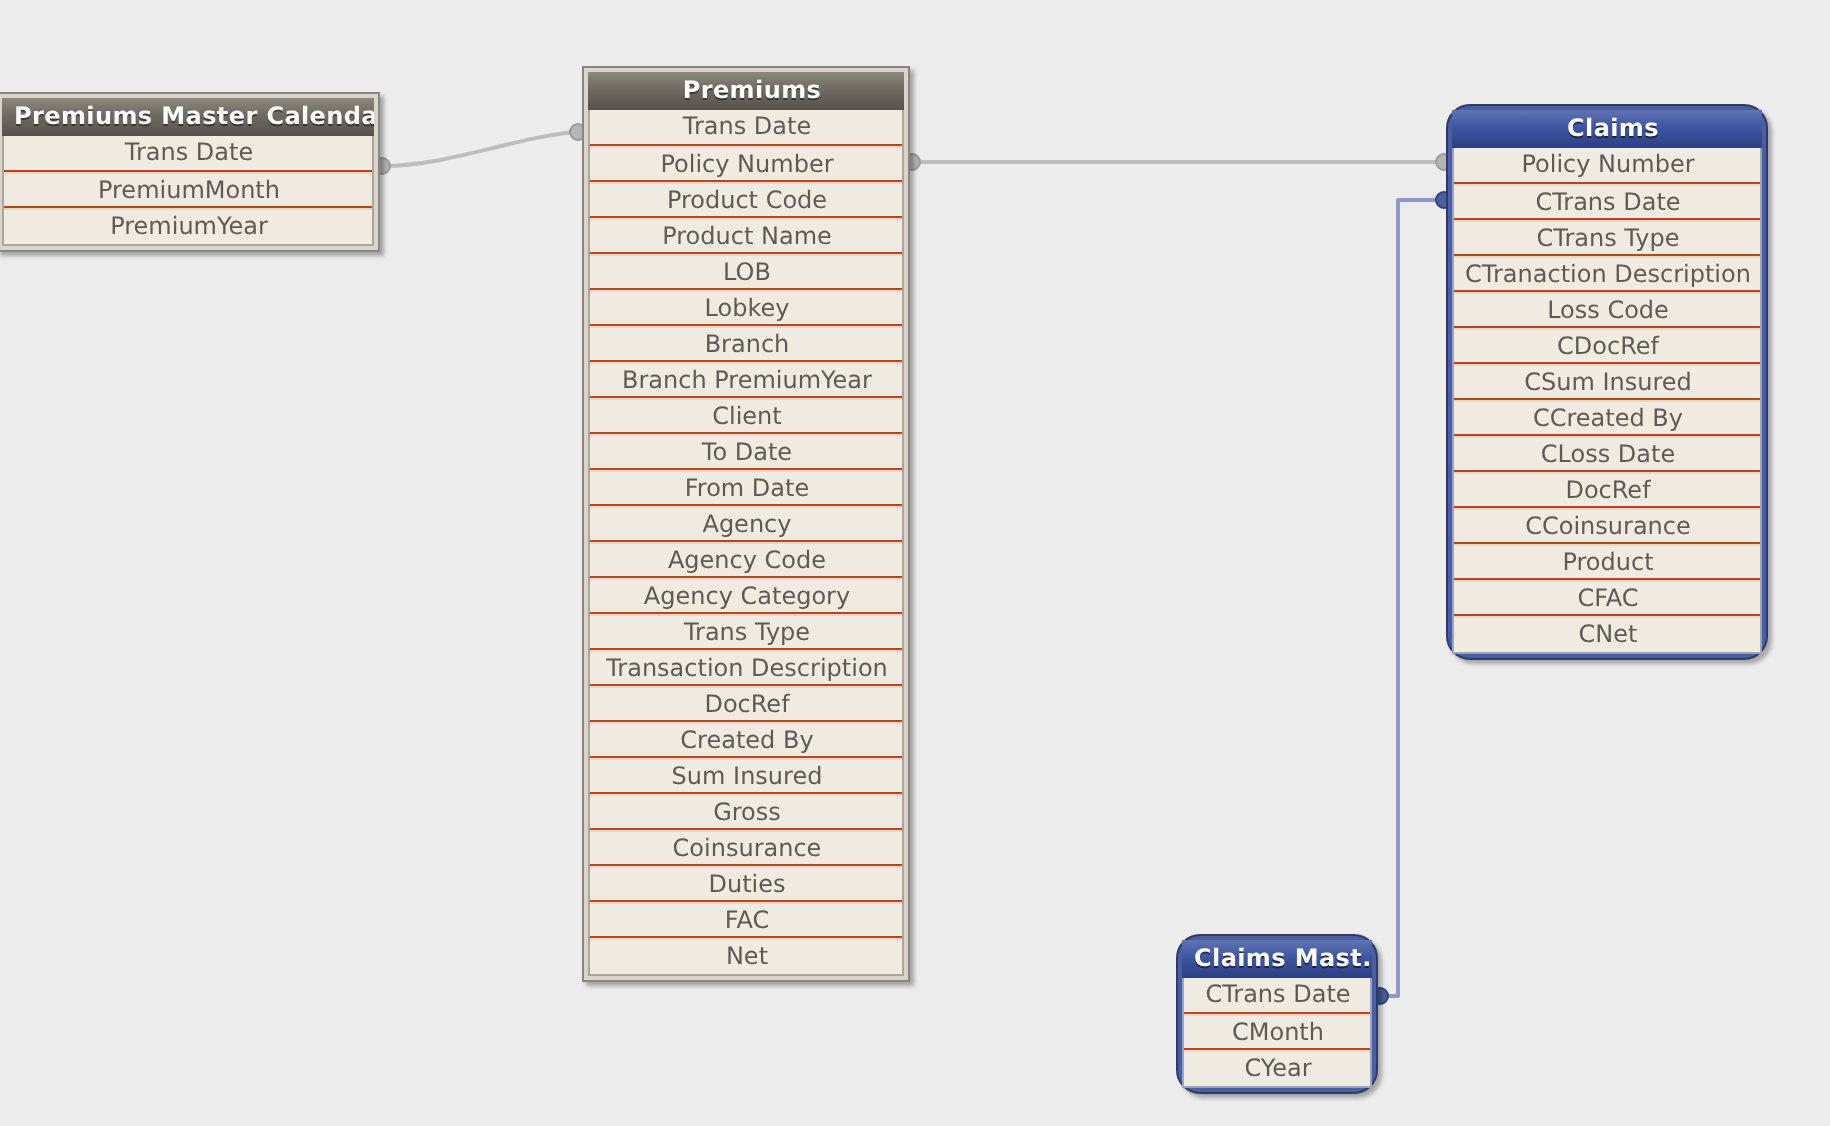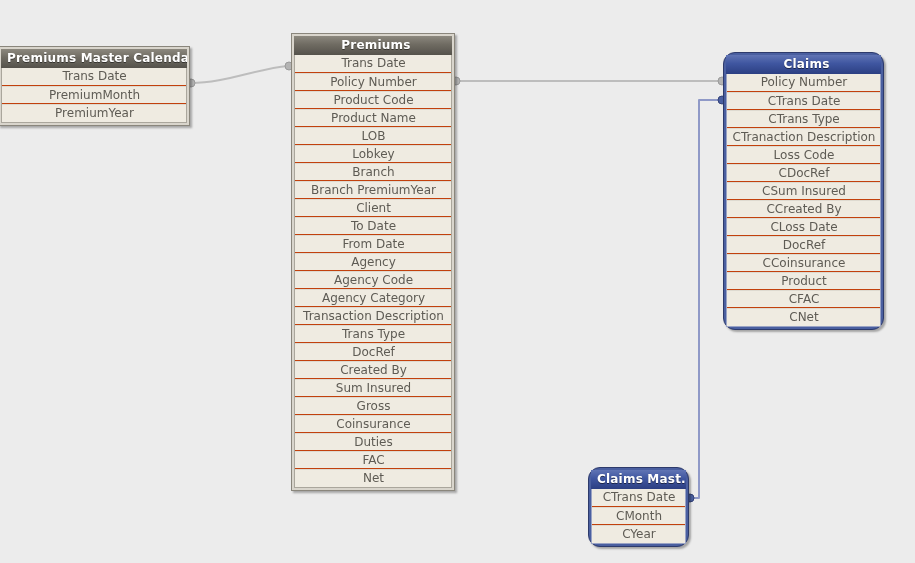--- a/index.html
+++ b/index.html
@@ -131,22 +131,22 @@
       <div class="field-row">LOB</div>
       <div class="field-row">Lobkey</div>
       <div class="field-row">Branch</div>
       <div class="field-row">Branch PremiumYear</div>
       <div class="field-row">Client</div>
       <div class="field-row">To Date</div>
       <div class="field-row">From Date</div>
       <div class="field-row">Agency</div>
       <div class="field-row">Agency Code</div>
       <div class="field-row">Agency Category</div>
+      <div class="field-row">Trans Type</div>
       <div class="field-row">Transaction Description</div>
-      <div class="field-row">Trans Type</div>
       <div class="field-row">DocRef</div>
       <div class="field-row">Created By</div>
       <div class="field-row">Sum Insured</div>
       <div class="field-row">Gross</div>
       <div class="field-row">Coinsurance</div>
       <div class="field-row">Duties</div>
       <div class="field-row">FAC</div>
       <div class="field-row">Net</div>
     </div>
   </div>

